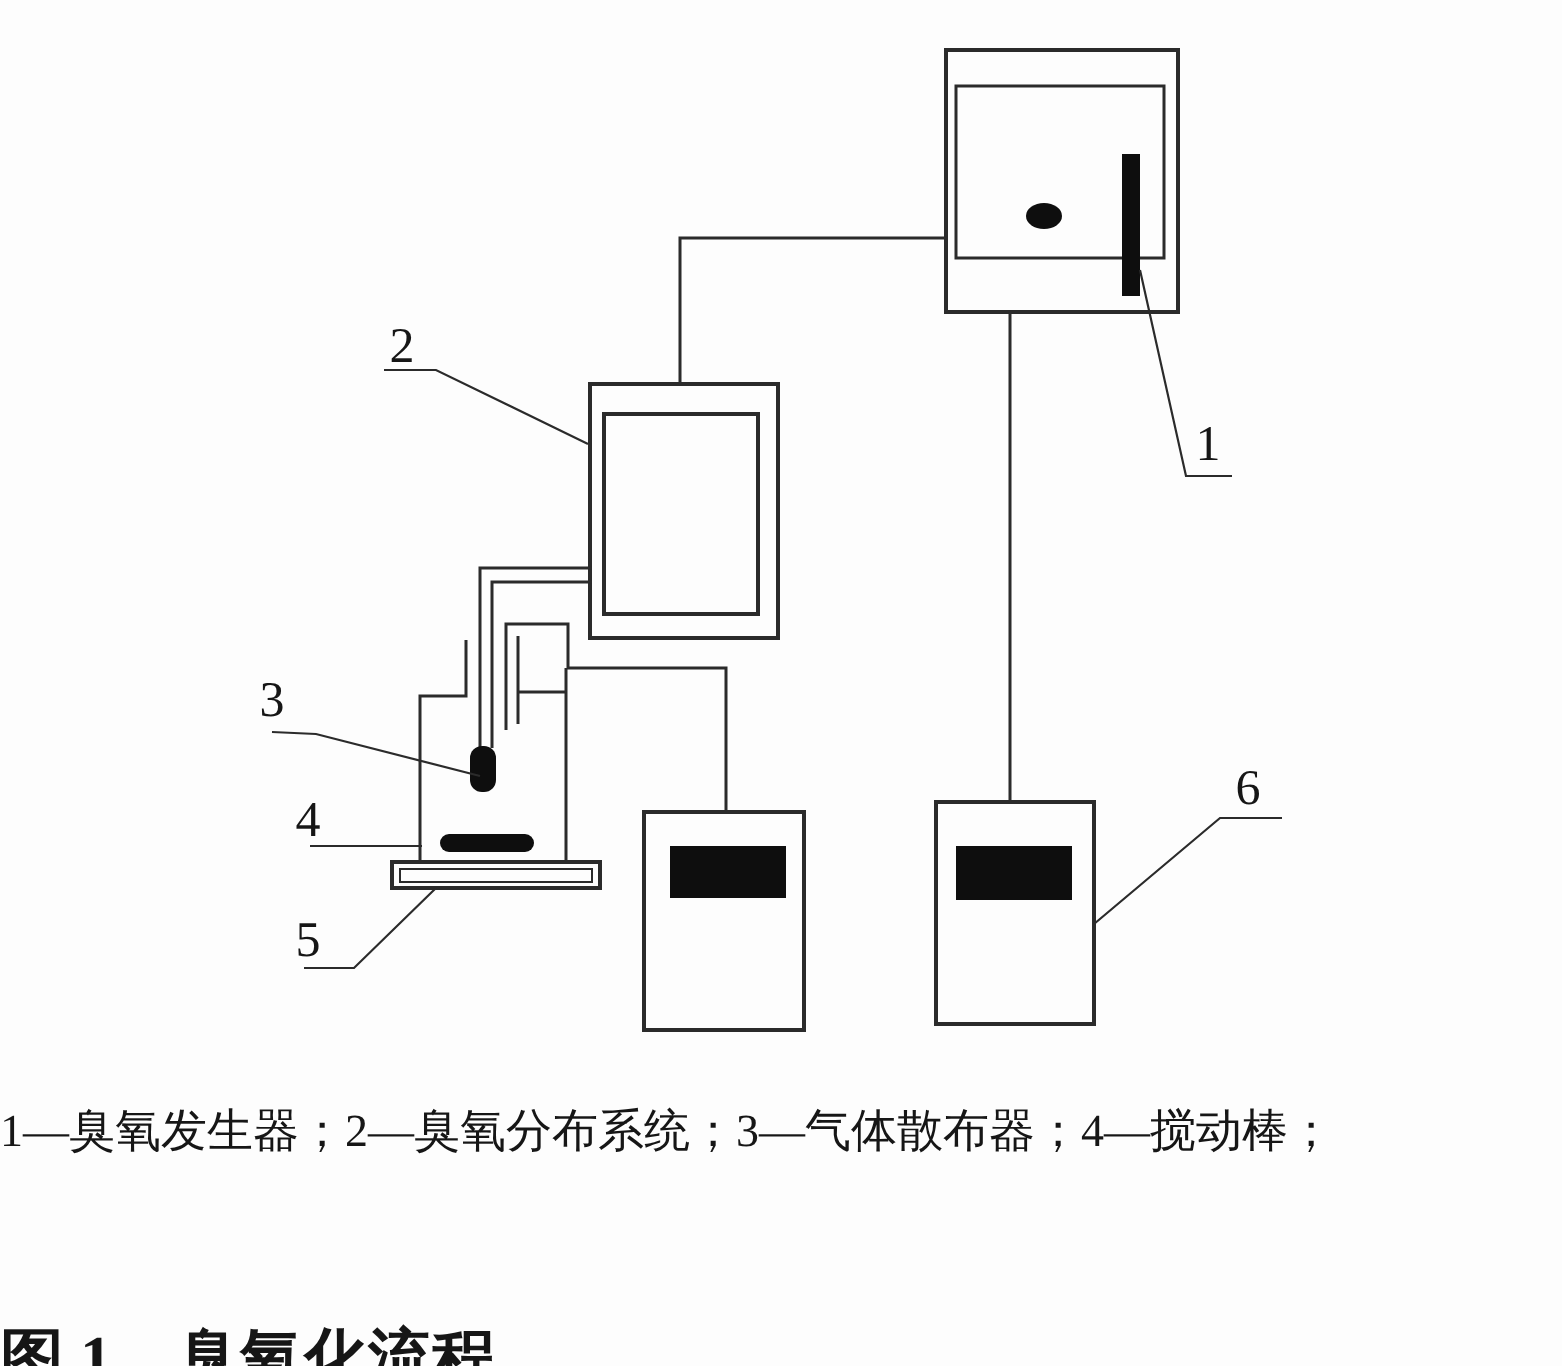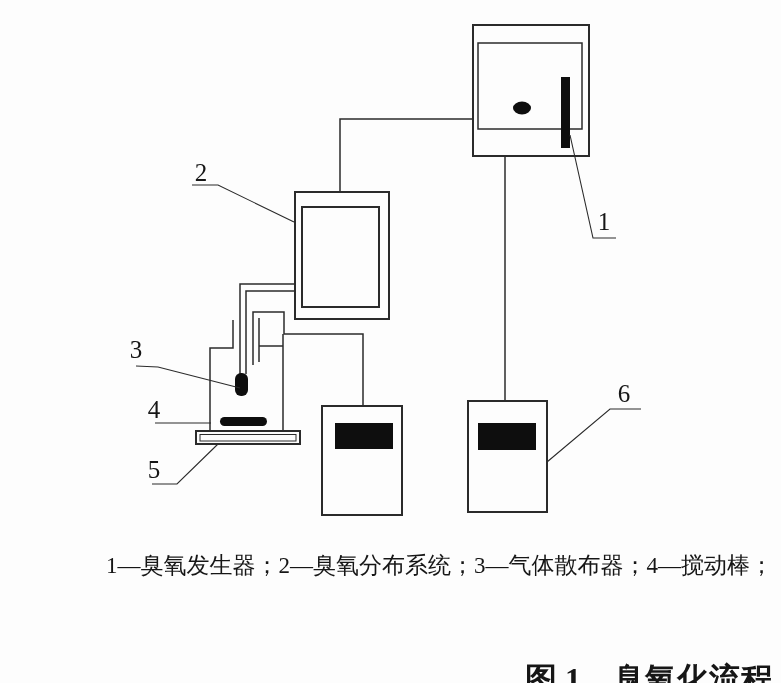--- a/index.html
+++ b/index.html
@@ -24,21 +24,21 @@
   .sw15{stroke-width:1.5;}
   .sw1{stroke-width:1;}
   .leader{fill:none;stroke:var(--stroke);stroke-width:1.1;}
   .solid{fill:#0e0e0e;stroke:none;}
   .num-label{
     font-family:"Liberation Serif","DejaVu Serif",serif;
     font-size:25px;fill:var(--ink);
   }
   .caption{
     position:absolute;left:0;width:773px;
-    text-align:right;color:var(--ink);
+    text-align:left;color:var(--ink);
     font-size:23px;line-height:30px;
     white-space:nowrap;
   }
   .caption-line1{top:551px;}
   .caption-line2{top:596px;}
   .figure-title{top:664px;font-size:32px;font-weight:bold;}
 </style>
 </head>
 <body>
 

